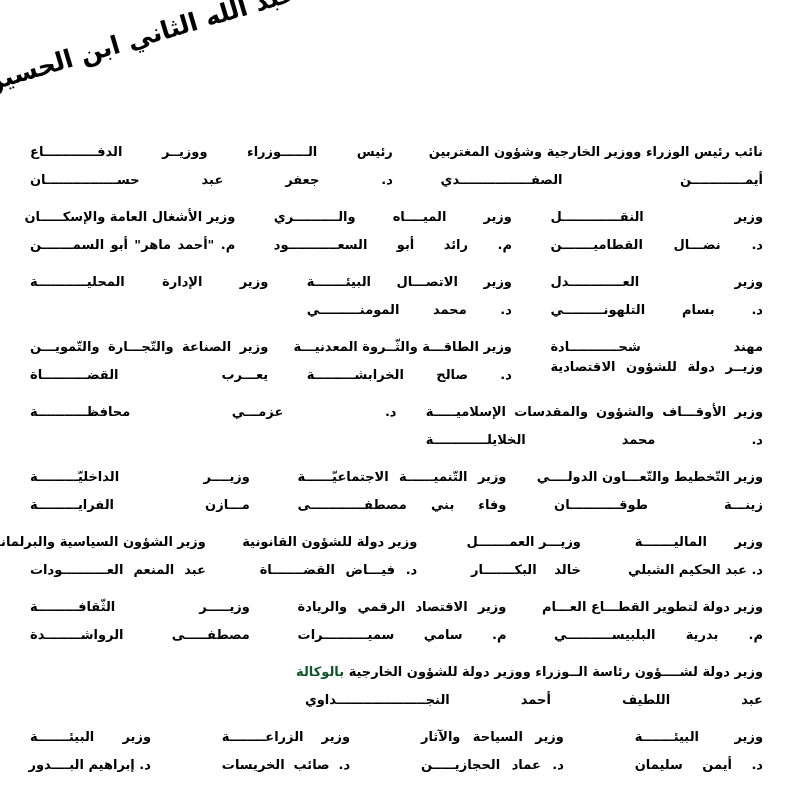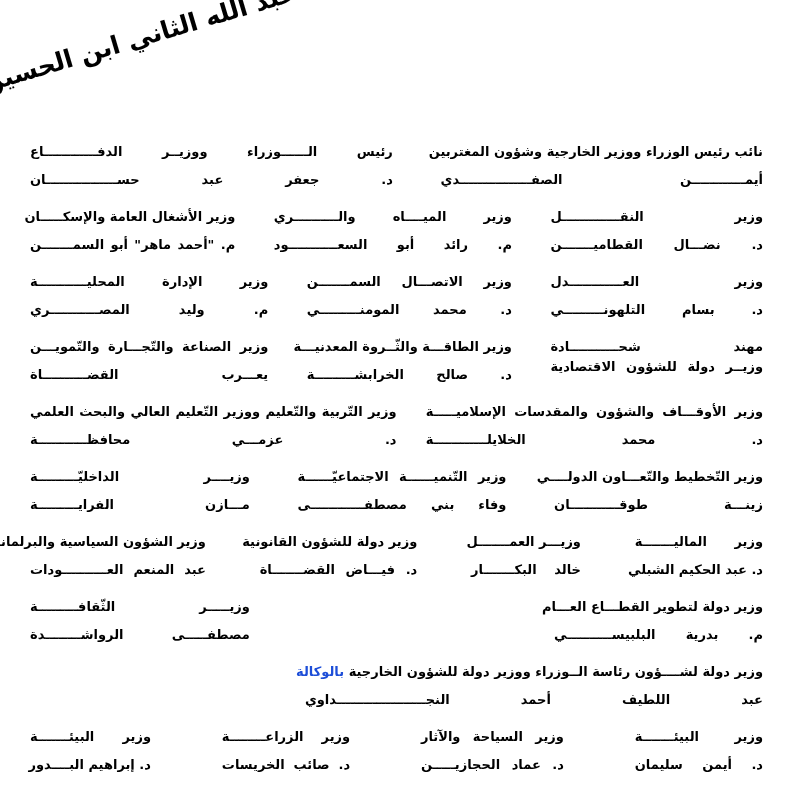--- a/index.html
+++ b/index.html
@@ -12,21 +12,21 @@
     letter-spacing:-1px;
   }
   .list{position:absolute;top:142px;right:30px;left:30px;}
   .row{display:flex;justify-content:space-between;direction:rtl;margin-bottom:17px;}
   .cell{min-width:0;}
   .line{
     font-weight:bold;font-size:13px;line-height:20px;white-space:nowrap;
     text-align:justify;text-align-last:justify;color:#000;
   }
   .title{margin-bottom:8px;}
-  .red{color:#1d4ed8;}
+  .red{color:#14532d;}
 </style>
 </head>
 <body>
 
 <div class="page">
 
   <div class="signature">عبد الله الثاني ابن الحسين</div>
 
   <div class="list">
 
@@ -55,26 +55,25 @@
         <div class="line">م. "أحمد ماهر" أبو السمـــــــن</div>
       </div>
     </div>
 
     <div class="row">
       <div class="cell" style="width:29%">
         <div class="line title"><span>وزير العــــــــــــدل</span></div>
         <div class="line">د. بسام التلهونـــــــــي</div>
       </div>
       <div class="cell" style="width:28%">
-        <div class="line title"><span>وزير الاتصـــال السمـــــــن</span></div>
+        <div class="line title"><span>وزير الاتصـــال البيئـــــــة</span></div>
         <div class="line">د. محمد المومنـــــــــي</div>
       </div>
       <div class="cell" style="width:32.5%">
         <div class="line title"><span>وزير الإدارة المحليـــــــــــة</span></div>
-        <div class="line">م. وليد المصـــــــــــري</div>
       </div>
     </div>
 
     <div class="row">
       <div class="cell" style="width:29%">
         <div class="line">مهند شحـــــــــــادة</div>
         <div class="line title"><span>وزيــر دولة للشؤون الاقتصادية</span></div>
       </div>
       <div class="cell" style="width:28%">
         <div class="line title"><span>وزير الطاقـــة والثّــروة المعدنيـــة</span></div>
@@ -85,21 +84,20 @@
         <div class="line">يعـــرب القضــــــــــاة</div>
       </div>
     </div>
 
     <div class="row">
       <div class="cell" style="width:46%">
         <div class="line title"><span>وزير الأوقـــاف والشؤون والمقدسات الإسلاميـــــة</span></div>
         <div class="line">د. محمد الخلايلــــــــــــة</div>
       </div>
       <div class="cell" style="width:50%">
-        <div class="line title"><span>وزير التّربية والتّعليم ووزير التّعليم العالي والبحث العلمي</span></div>
         <div class="line">د. عزمـــي محافظـــــــــــة</div>
       </div>
     </div>
 
     <div class="row">
       <div class="cell" style="width:28.5%">
         <div class="line title"><span>وزير التّخطيط والتّعـــاون الدولــــي</span></div>
         <div class="line">زينـــة طوقـــــــــــان</div>
       </div>
       <div class="cell" style="width:28.5%">
@@ -129,20 +127,24 @@
         <div class="line title"><span>وزير الشؤون السياسية والبرلمانية</span></div>
         <div class="line">عبد المنعم العــــــــــودات</div>
       </div>
     </div>
 
     <div class="row">
       <div class="cell" style="width:28.5%">
         <div class="line title"><span>وزير دولة لتطوير القطـــاع العـــام</span></div>
         <div class="line">م. بدرية البلبيســــــــــي</div>
       </div>
+      <div class="cell" style="width:28.5%">
+        <div class="line title"><span>وزير الاقتصاد الرقمي والريادة</span></div>
+        <div class="line">م. سامي سميــــــــــرات</div>
+      </div>
       <div class="cell" style="width:30%">
         <div class="line title"><span>وزيـــــر الثّقافـــــــــة</span></div>
         <div class="line">مصطفـــــى الرواشــــــــدة</div>
       </div>
     </div>
 
     <div class="row">
       <div class="cell" style="width:62.5%">
         <div class="line title"><span>وزير دولة لشــــؤون رئاسة الــوزراء ووزير دولة للشؤون الخارجية</span> <span class="red">بالوكالة</span></div>
         <div class="line">عبد اللطيف أحمد النجــــــــــــــــــــداوي</div>

